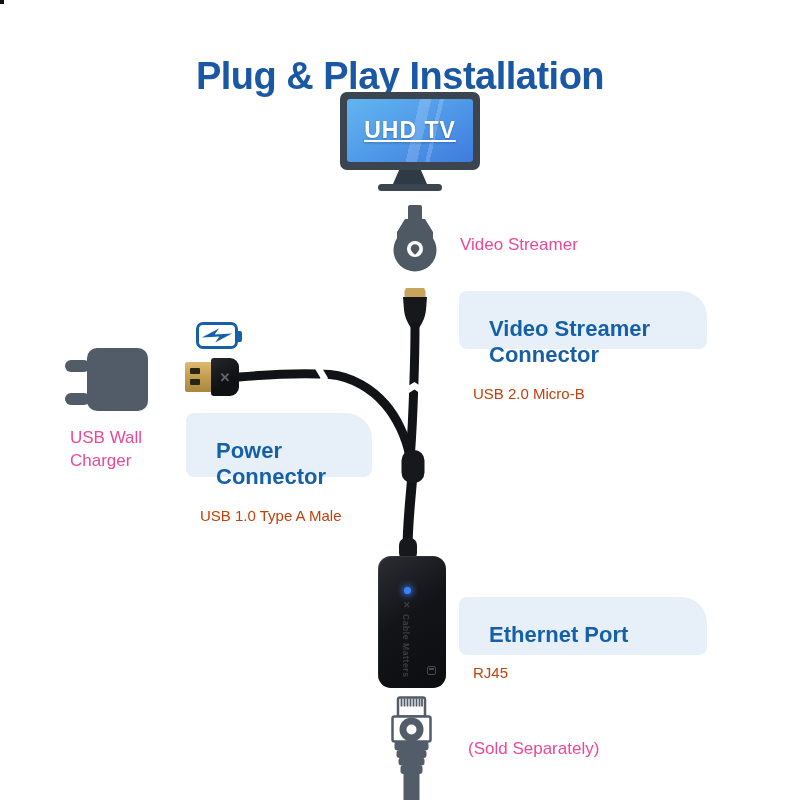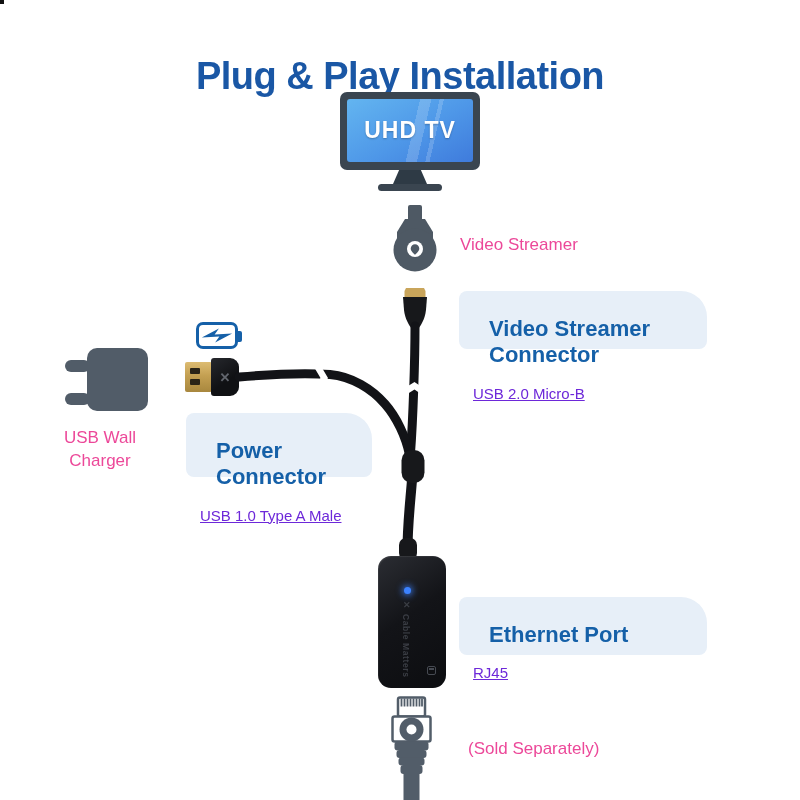--- a/index.html
+++ b/index.html
@@ -14,36 +14,36 @@
   }
   
   .tv-bezel{position:absolute;left:340px;top:92px;width:140px;height:78px;
     background:#3A4550;border-radius:7px;}
   .tv-screen{position:absolute;left:7px;top:7px;width:126px;height:63px;border-radius:3px;
     background:
       linear-gradient(103deg, rgba(255,255,255,0) 52%, rgba(255,255,255,.17) 52%, rgba(255,255,255,.17) 60%, rgba(255,255,255,0) 60%, rgba(255,255,255,0) 66%, rgba(255,255,255,.17) 66%, rgba(255,255,255,.17) 69%, rgba(255,255,255,0) 69%),
       linear-gradient(150deg,#63B5F0 0%,#4E97E8 55%,#3F7BDC 100%);
     display:flex;align-items:center;justify-content:center;}
   .tv-screen-label{color:#fff;font-weight:bold;font-size:23px;letter-spacing:1px;
-    text-shadow:0 1px 2px rgba(0,0,0,.25);}
+    text-shadow:0 1px 2px rgba(0,0,0,.25);text-decoration:underline;}
   .tv-neck{position:absolute;left:393px;top:170px;width:34px;height:14px;background:#2E3A45;
     clip-path:polygon(18% 0,82% 0,100% 100%,0 100%);}
   .tv-base{position:absolute;left:378px;top:184px;width:64px;height:7px;background:#3A4550;border-radius:4px;}
   
   .callout{position:absolute;background:#E7EFF8;border-radius:8px 26px 8px 8px;
     padding:9px 14px;box-sizing:border-box;}
   .callout .c-title{margin:16px;font-size:22px;line-height:1.2;font-weight:bold;color:#1560A8;}
-  .callout .c-sub{margin:3px 0 0;font-size:15px;line-height:1.2;color:#6d28d9;text-decoration:underline;}
+  .callout .c-sub{margin:3px 0 0;font-size:15px;line-height:1.2;color:#c2410c;}
   #box-streamer-conn{left:459px;top:291px;width:248px;height:58px;}
   #box-power{left:186px;top:413px;width:186px;height:64px;}
   #box-ethernet{left:459px;top:597px;width:248px;height:58px;}
   
   .plain-label{position:absolute;color:#ec4899;font-size:17px;line-height:23px;}
   #label-streamer{left:460px;top:233px;}
-  #label-charger{left:40px;top:426px;width:120px;text-align:center;}
+  #label-charger{left:70px;top:426px;width:120px;text-align:left;}
   #label-patch{left:468px;top:714px;}
   
   .charger-body{position:absolute;left:87px;top:348px;width:61px;height:63px;background:#515C68;border-radius:10px;}
   .charger-prong{position:absolute;width:25px;height:12px;background:#515C68;border-radius:6px;}
   #prong-top{left:65px;top:360px;}
   #prong-bottom{left:65px;top:393px;}
   
   .battery{position:absolute;left:196px;top:322px;width:42px;height:27px;
     border:3px solid #1560A8;border-radius:7px;box-sizing:border-box;}
   .battery-nub{position:absolute;right:-7px;top:6px;width:5px;height:11px;background:#1560A8;border-radius:0 2px 2px 0;}

